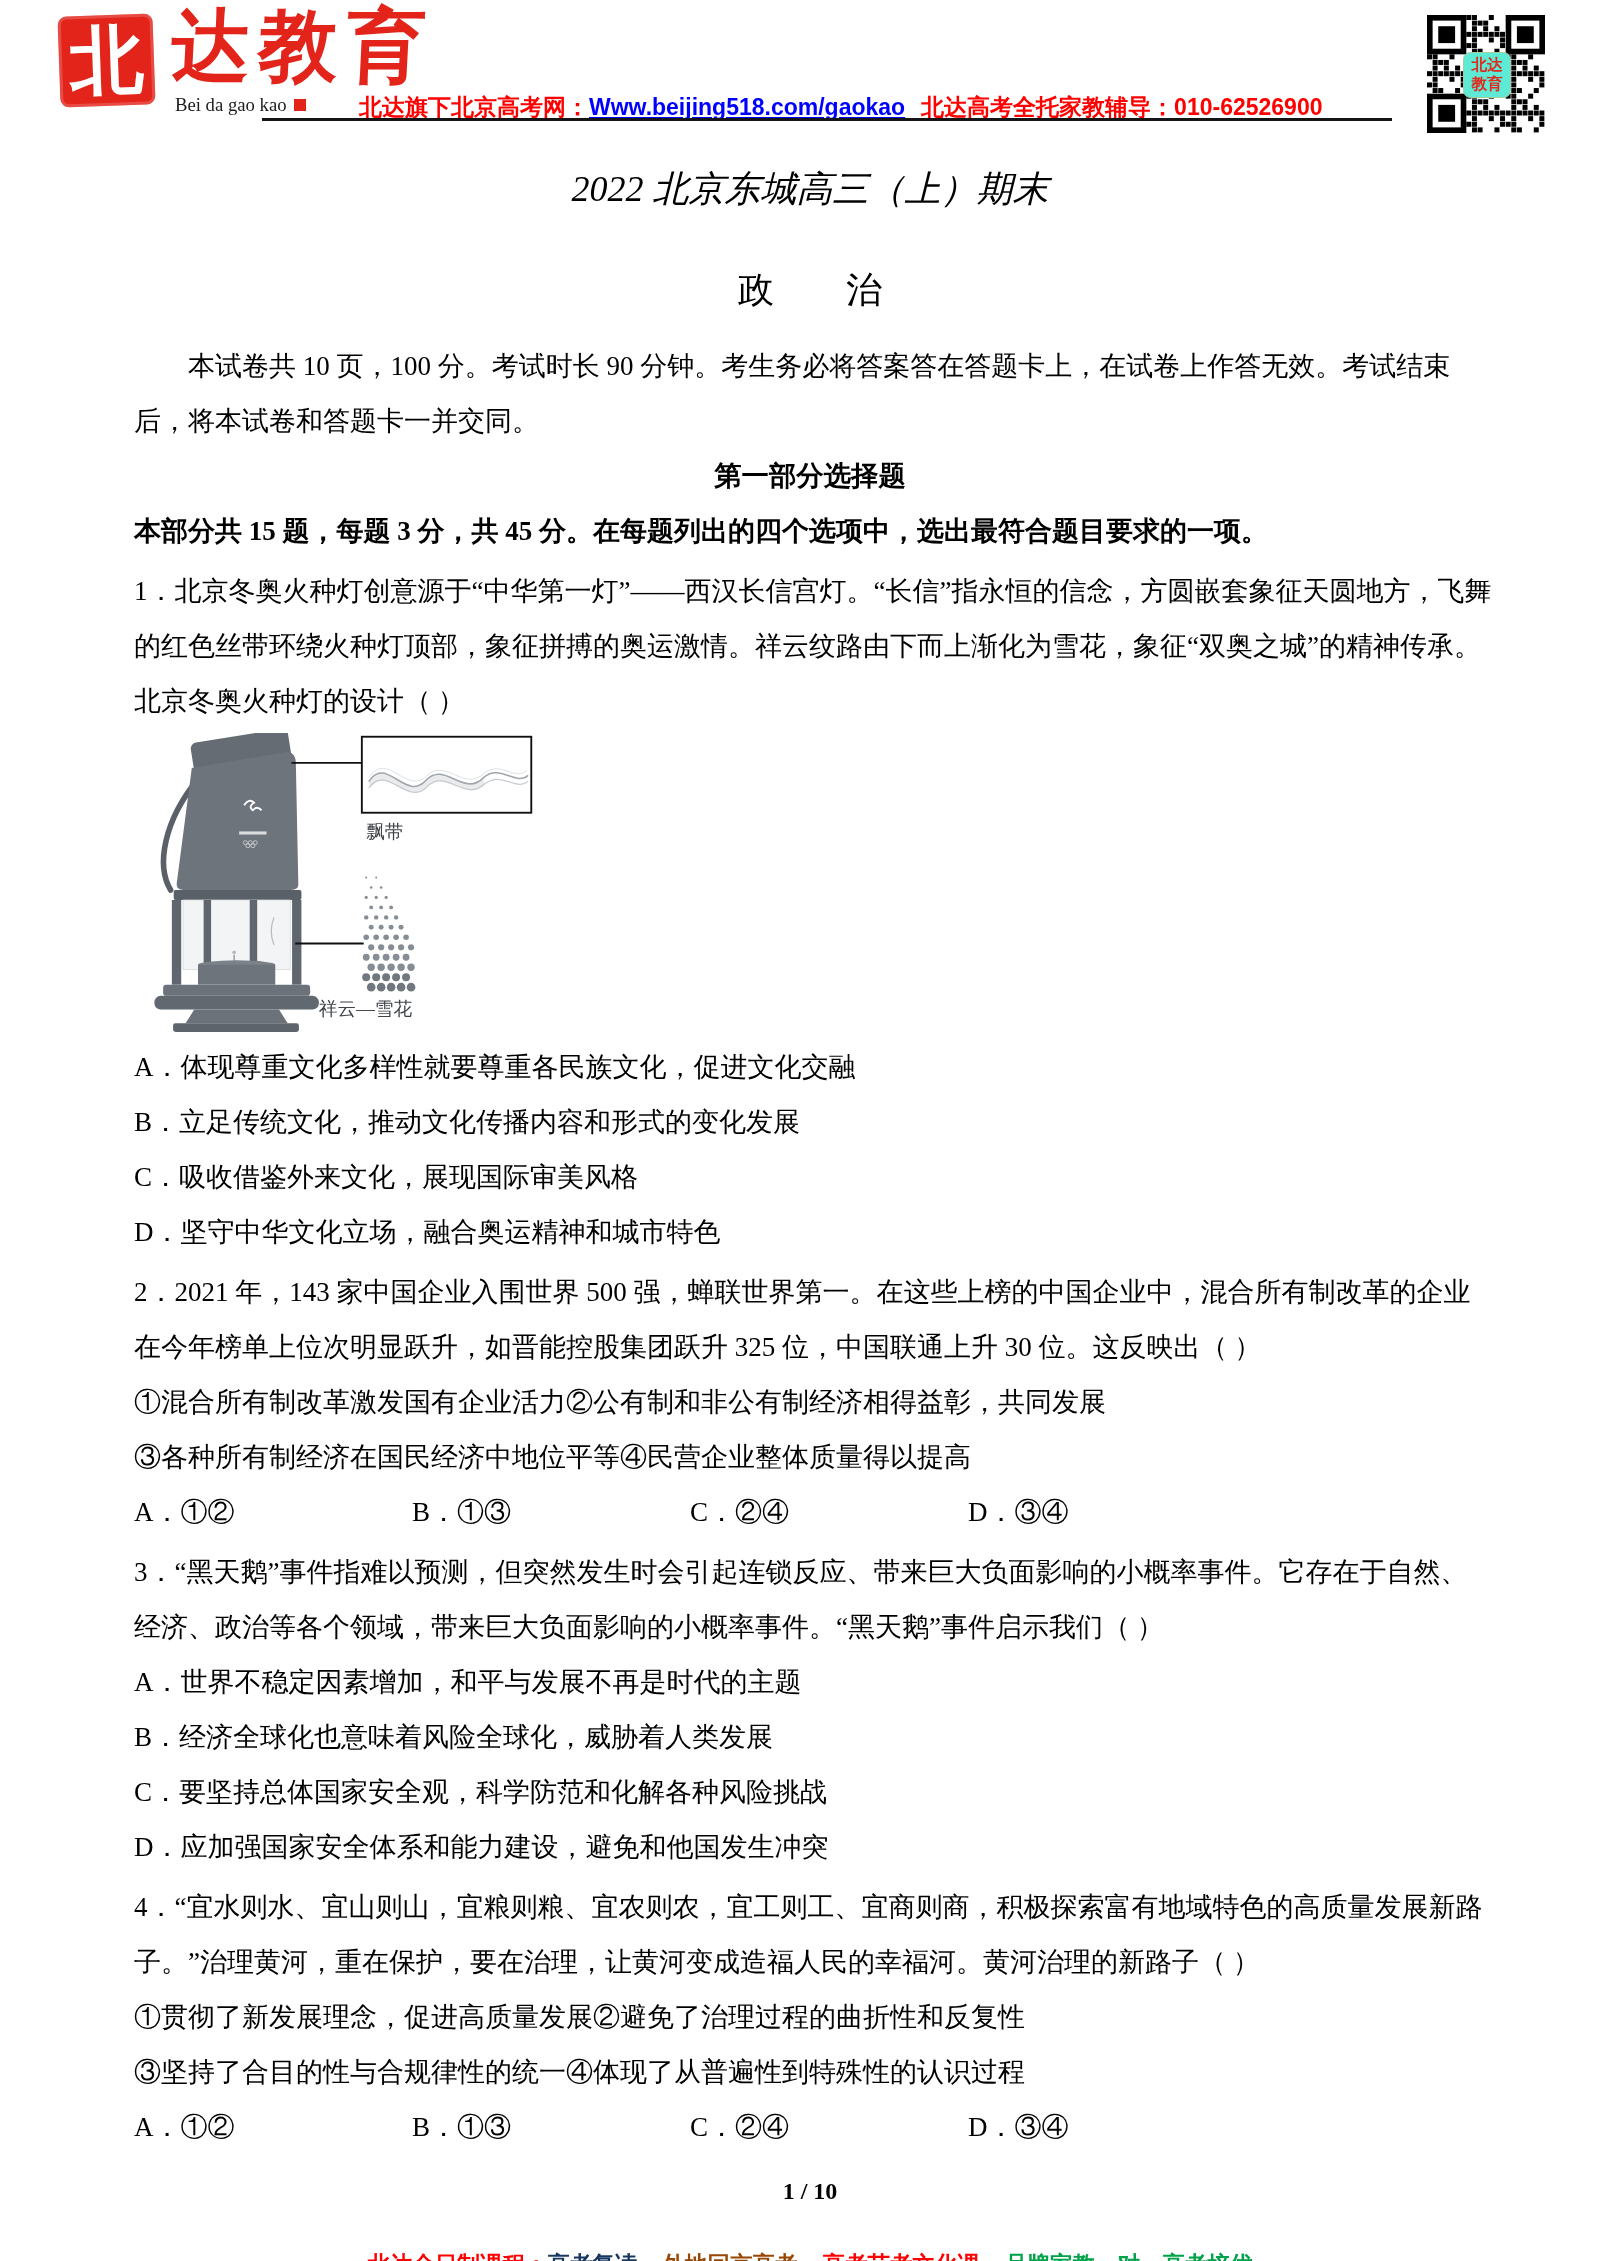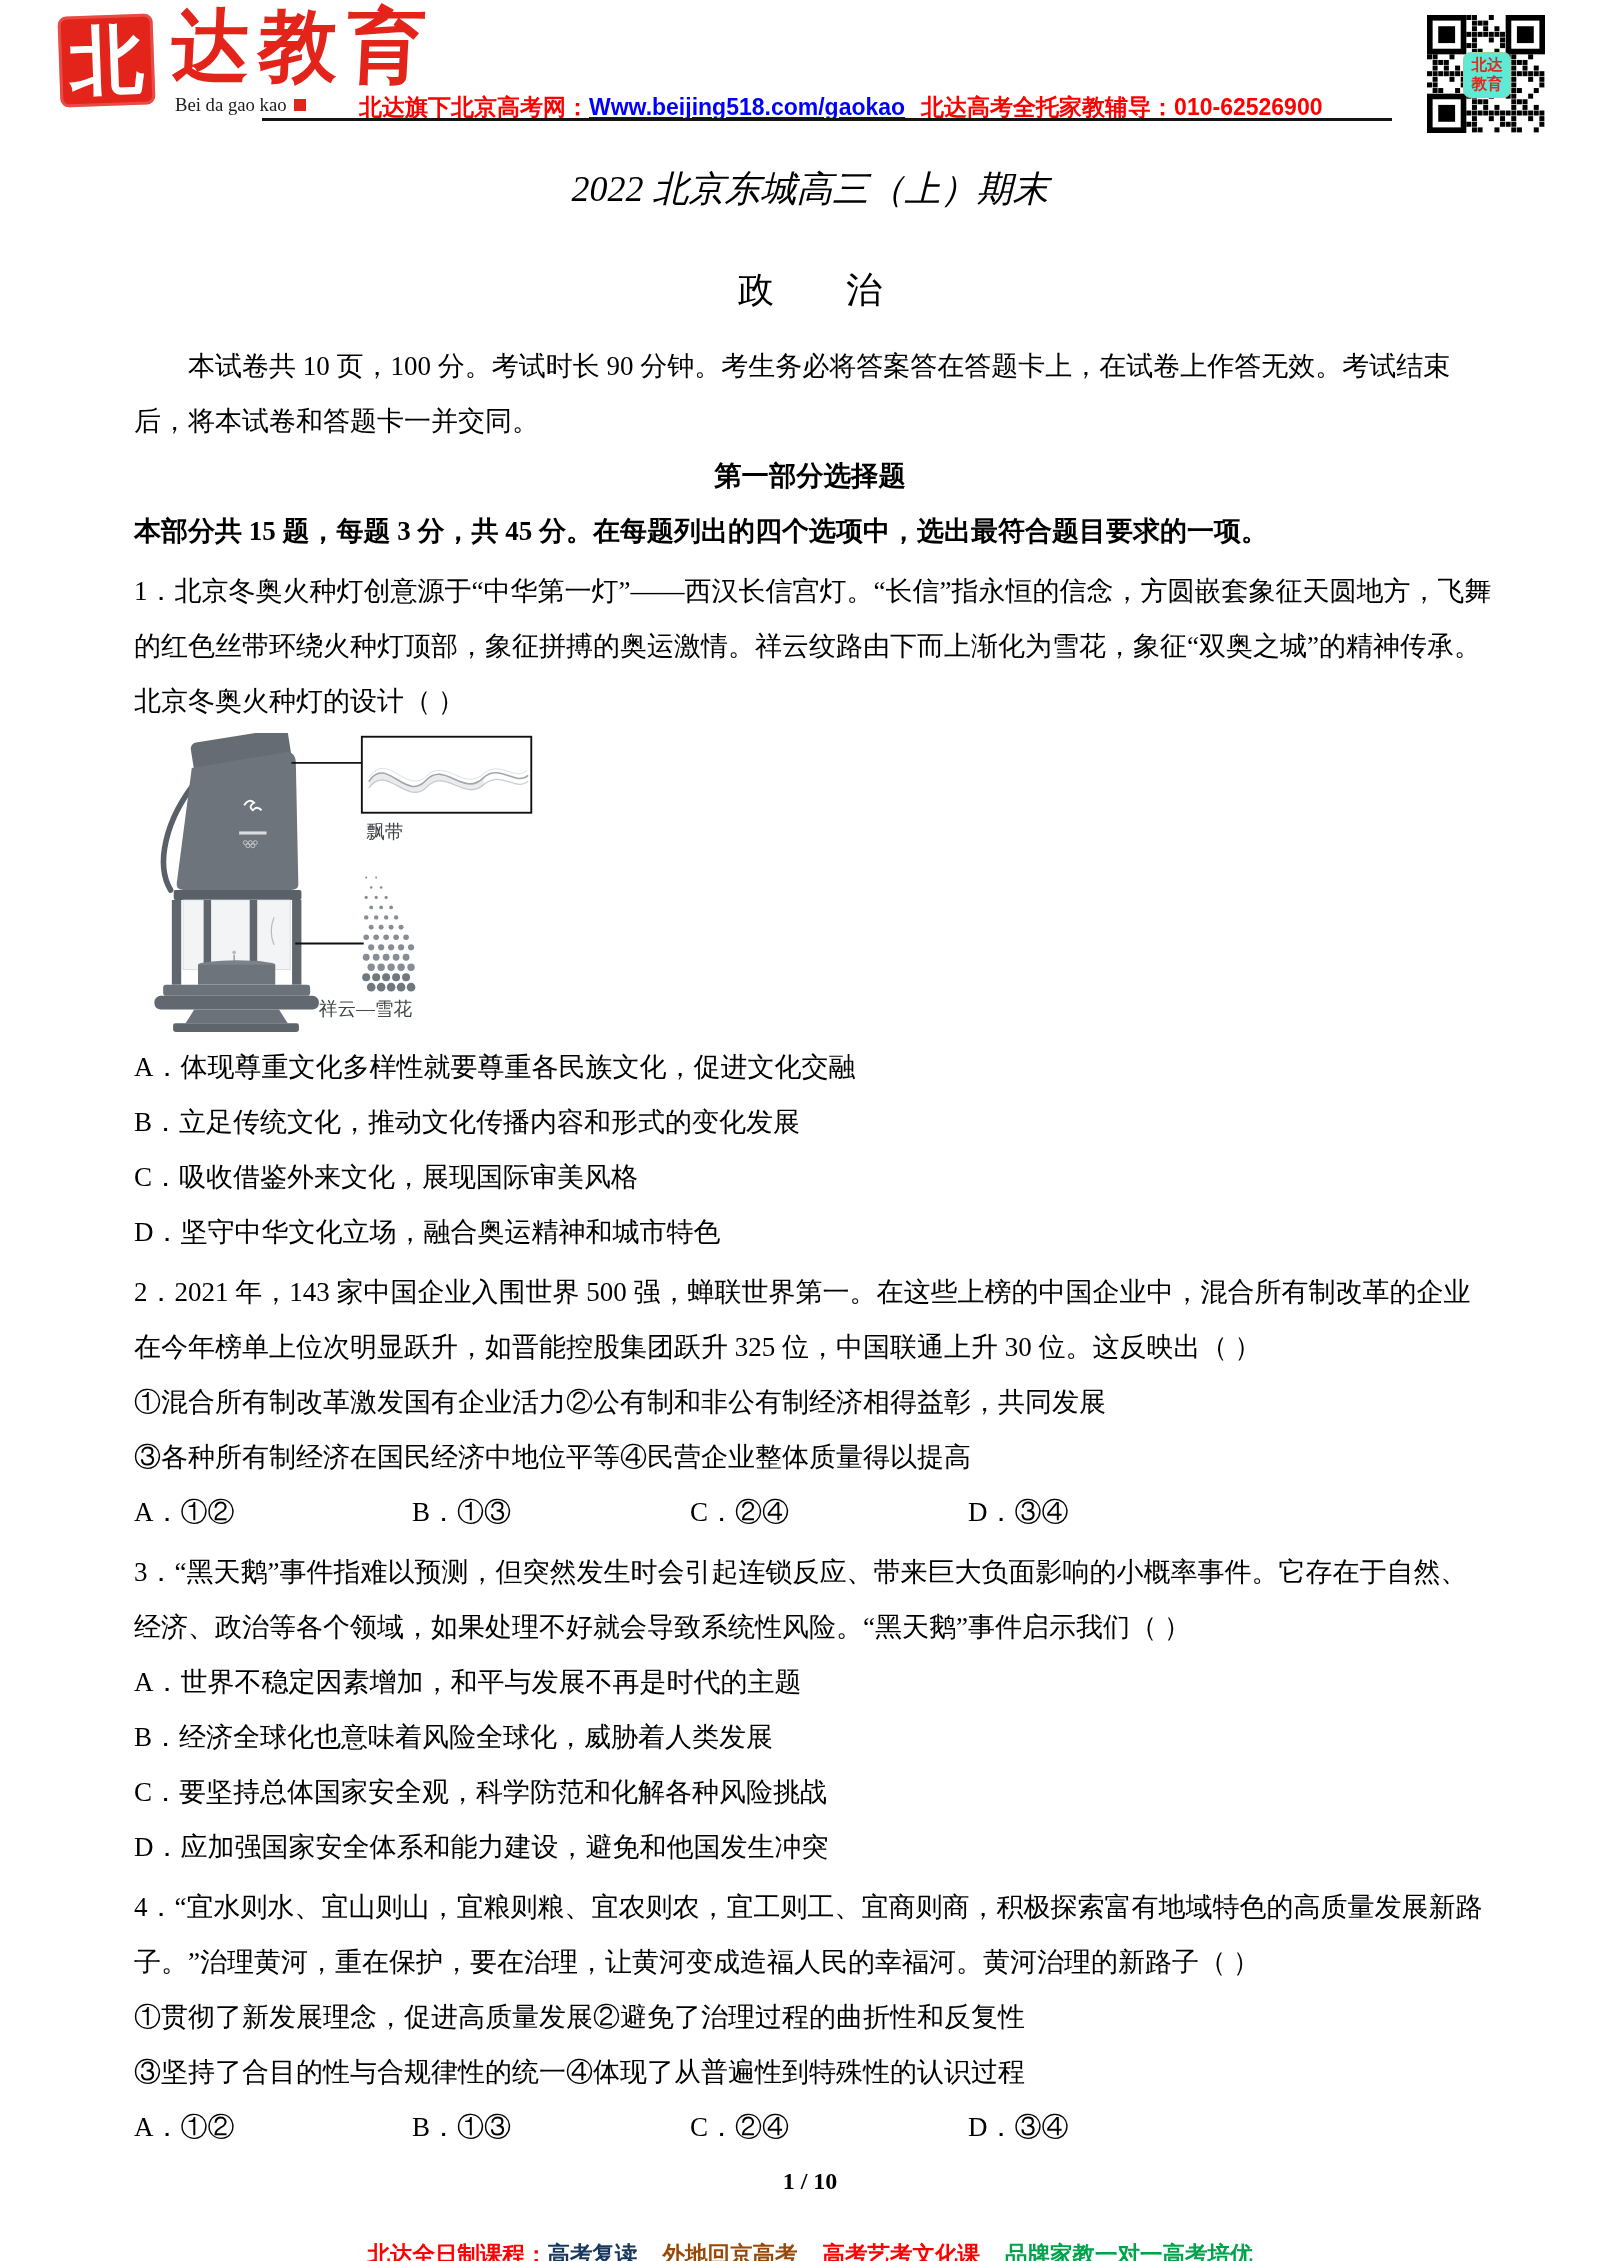--- a/index.html
+++ b/index.html
@@ -43,21 +43,21 @@
   .title{margin:32px 0 0;text-align:center;font-size:36px;font-weight:normal;line-height:50px;white-space:nowrap;font-style:italic;}
   .subject{margin:51px 0 0;text-align:center;font-size:36px;font-weight:normal;line-height:50px;white-space:nowrap;}
   .line{font-size:27px;line-height:55px;white-space:nowrap;}
   .intro{margin-top:24px;}
   .intro .indent{text-indent:54px;}
   .part-heading{margin:0;text-align:center;font-size:27.4px;font-weight:bold;line-height:55px;white-space:nowrap;}
   .instruction{font-weight:bold;}
   .figure{position:relative;height:299px;margin:3.7px 0 8.7px;}
   .q-block{margin-top:5px;}
   .answers .col{display:inline-block;width:278px;}
-  .page-num{margin-top:8px;text-align:center;font-size:24px;font-weight:bold;line-height:37px;}
+  .page-num{margin-top:18px;text-align:center;font-size:24px;font-weight:bold;line-height:37px;}
   .footer{
     margin-top:40px;text-align:center;white-space:nowrap;
     font-family:"Liberation Sans","DejaVu Sans",sans-serif;font-weight:bold;font-size:22.5px;line-height:30px;
   }
   .footer span:nth-child(n+3){margin-left:25px;}
   svg text{font-family:"Liberation Serif","DejaVu Serif",serif;}
 </style>
 </head>
 <body>
 
@@ -353,21 +353,21 @@
     <div class="line">在今年榜单上位次明显跃升，如晋能控股集团跃升 325 位，中国联通上升 30 位。这反映出（  ）</div>
     <div class="line">①混合所有制改革激发国有企业活力②公有制和非公有制经济相得益彰，共同发展</div>
     <div class="line">③各种所有制经济在国民经济中地位平等④民营企业整体质量得以提高</div>
     <div class="line answers">
       <span class="col">A．①②</span><span class="col">B．①③</span><span class="col">C．②④</span><span>D．③④</span>
     </div>
   </div>
 
   <div class="q-block">
     <div class="line">3．“黑天鹅”事件指难以预测，但突然发生时会引起连锁反应、带来巨大负面影响的小概率事件。它存在于自然、</div>
-    <div class="line">经济、政治等各个领域，如果处理不好就会导致系统性风险。“黑天鹅”事件启示我们（  ）</div>
+    <div class="line">经济、政治等各个领域，带来巨大负面影响的小概率事件。“黑天鹅”事件启示我们（  ）</div>
     <div class="line">A．世界不稳定因素增加，和平与发展不再是时代的主题</div>
     <div class="line">B．经济全球化也意味着风险全球化，威胁着人类发展</div>
     <div class="line">C．要坚持总体国家安全观，科学防范和化解各种风险挑战</div>
     <div class="line">D．应加强国家安全体系和能力建设，避免和他国发生冲突</div>
   </div>
 
   <div class="q-block">
     <div class="line">4．“宜水则水、宜山则山，宜粮则粮、宜农则农，宜工则工、宜商则商，积极探索富有地域特色的高质量发展新路</div>
     <div class="line">子。”治理黄河，重在保护，要在治理，让黄河变成造福人民的幸福河。黄河治理的新路子（  ）</div>
     <div class="line">①贯彻了新发展理念，促进高质量发展②避免了治理过程的曲折性和反复性</div>

